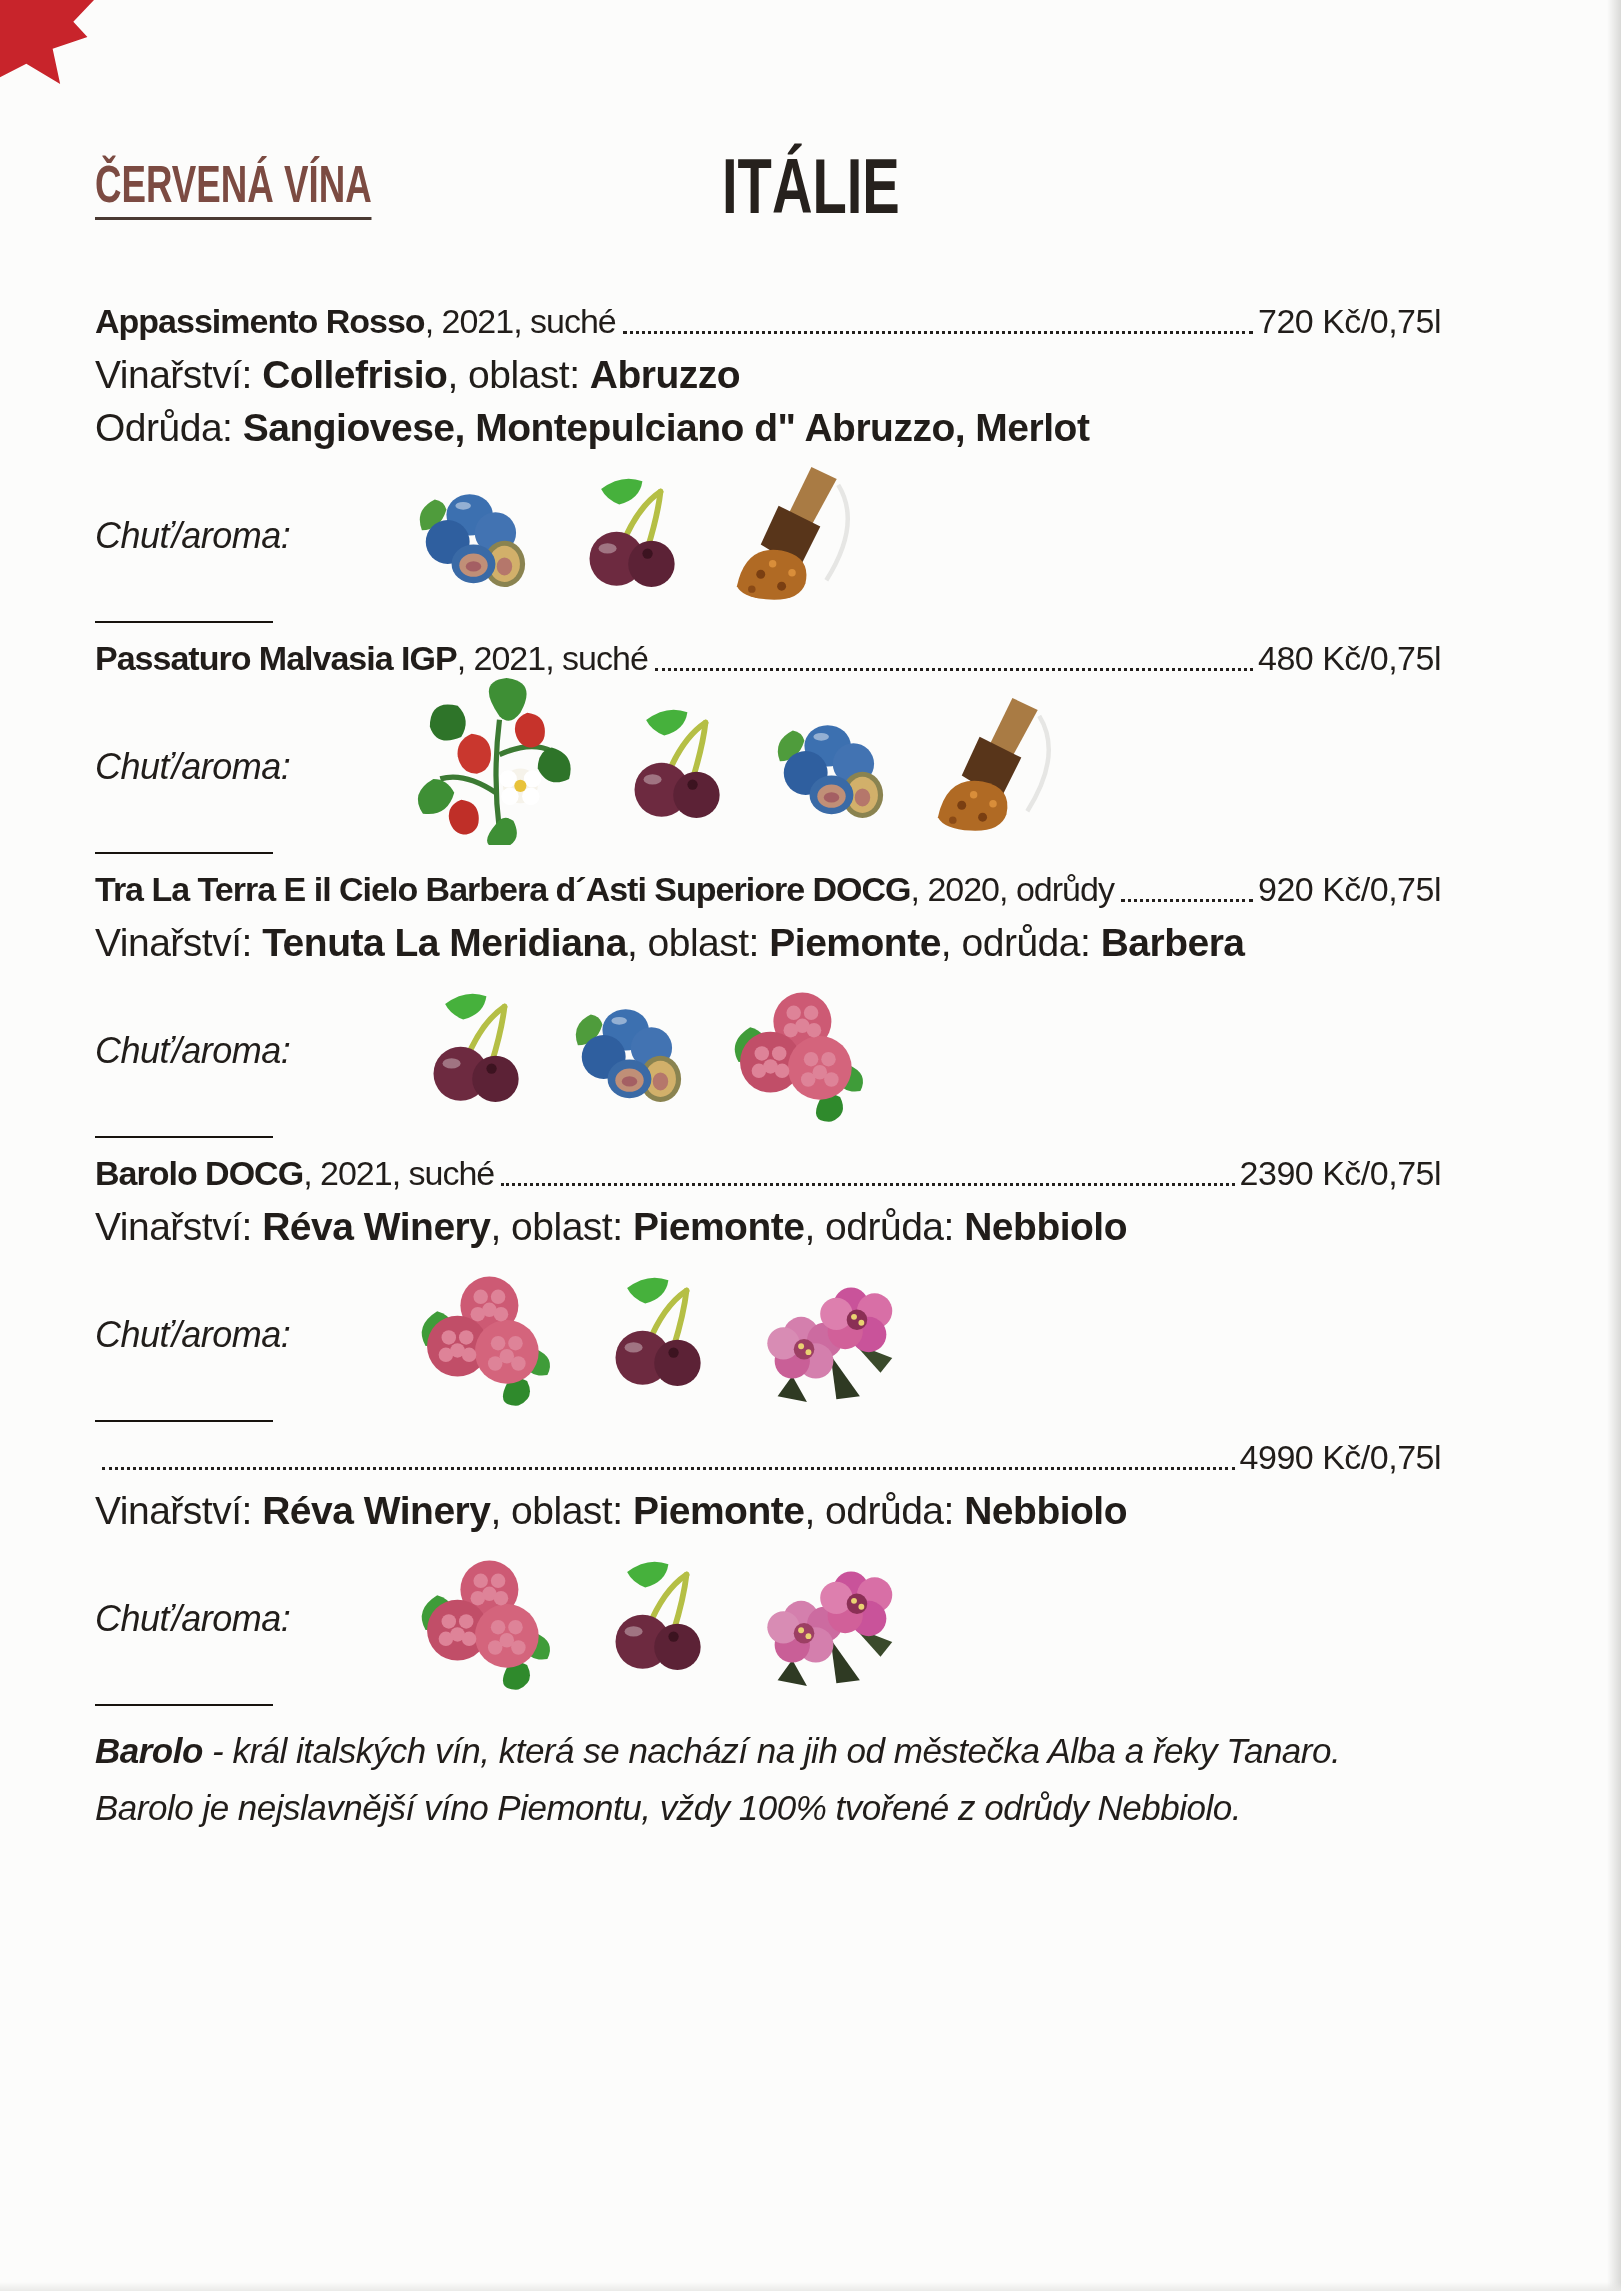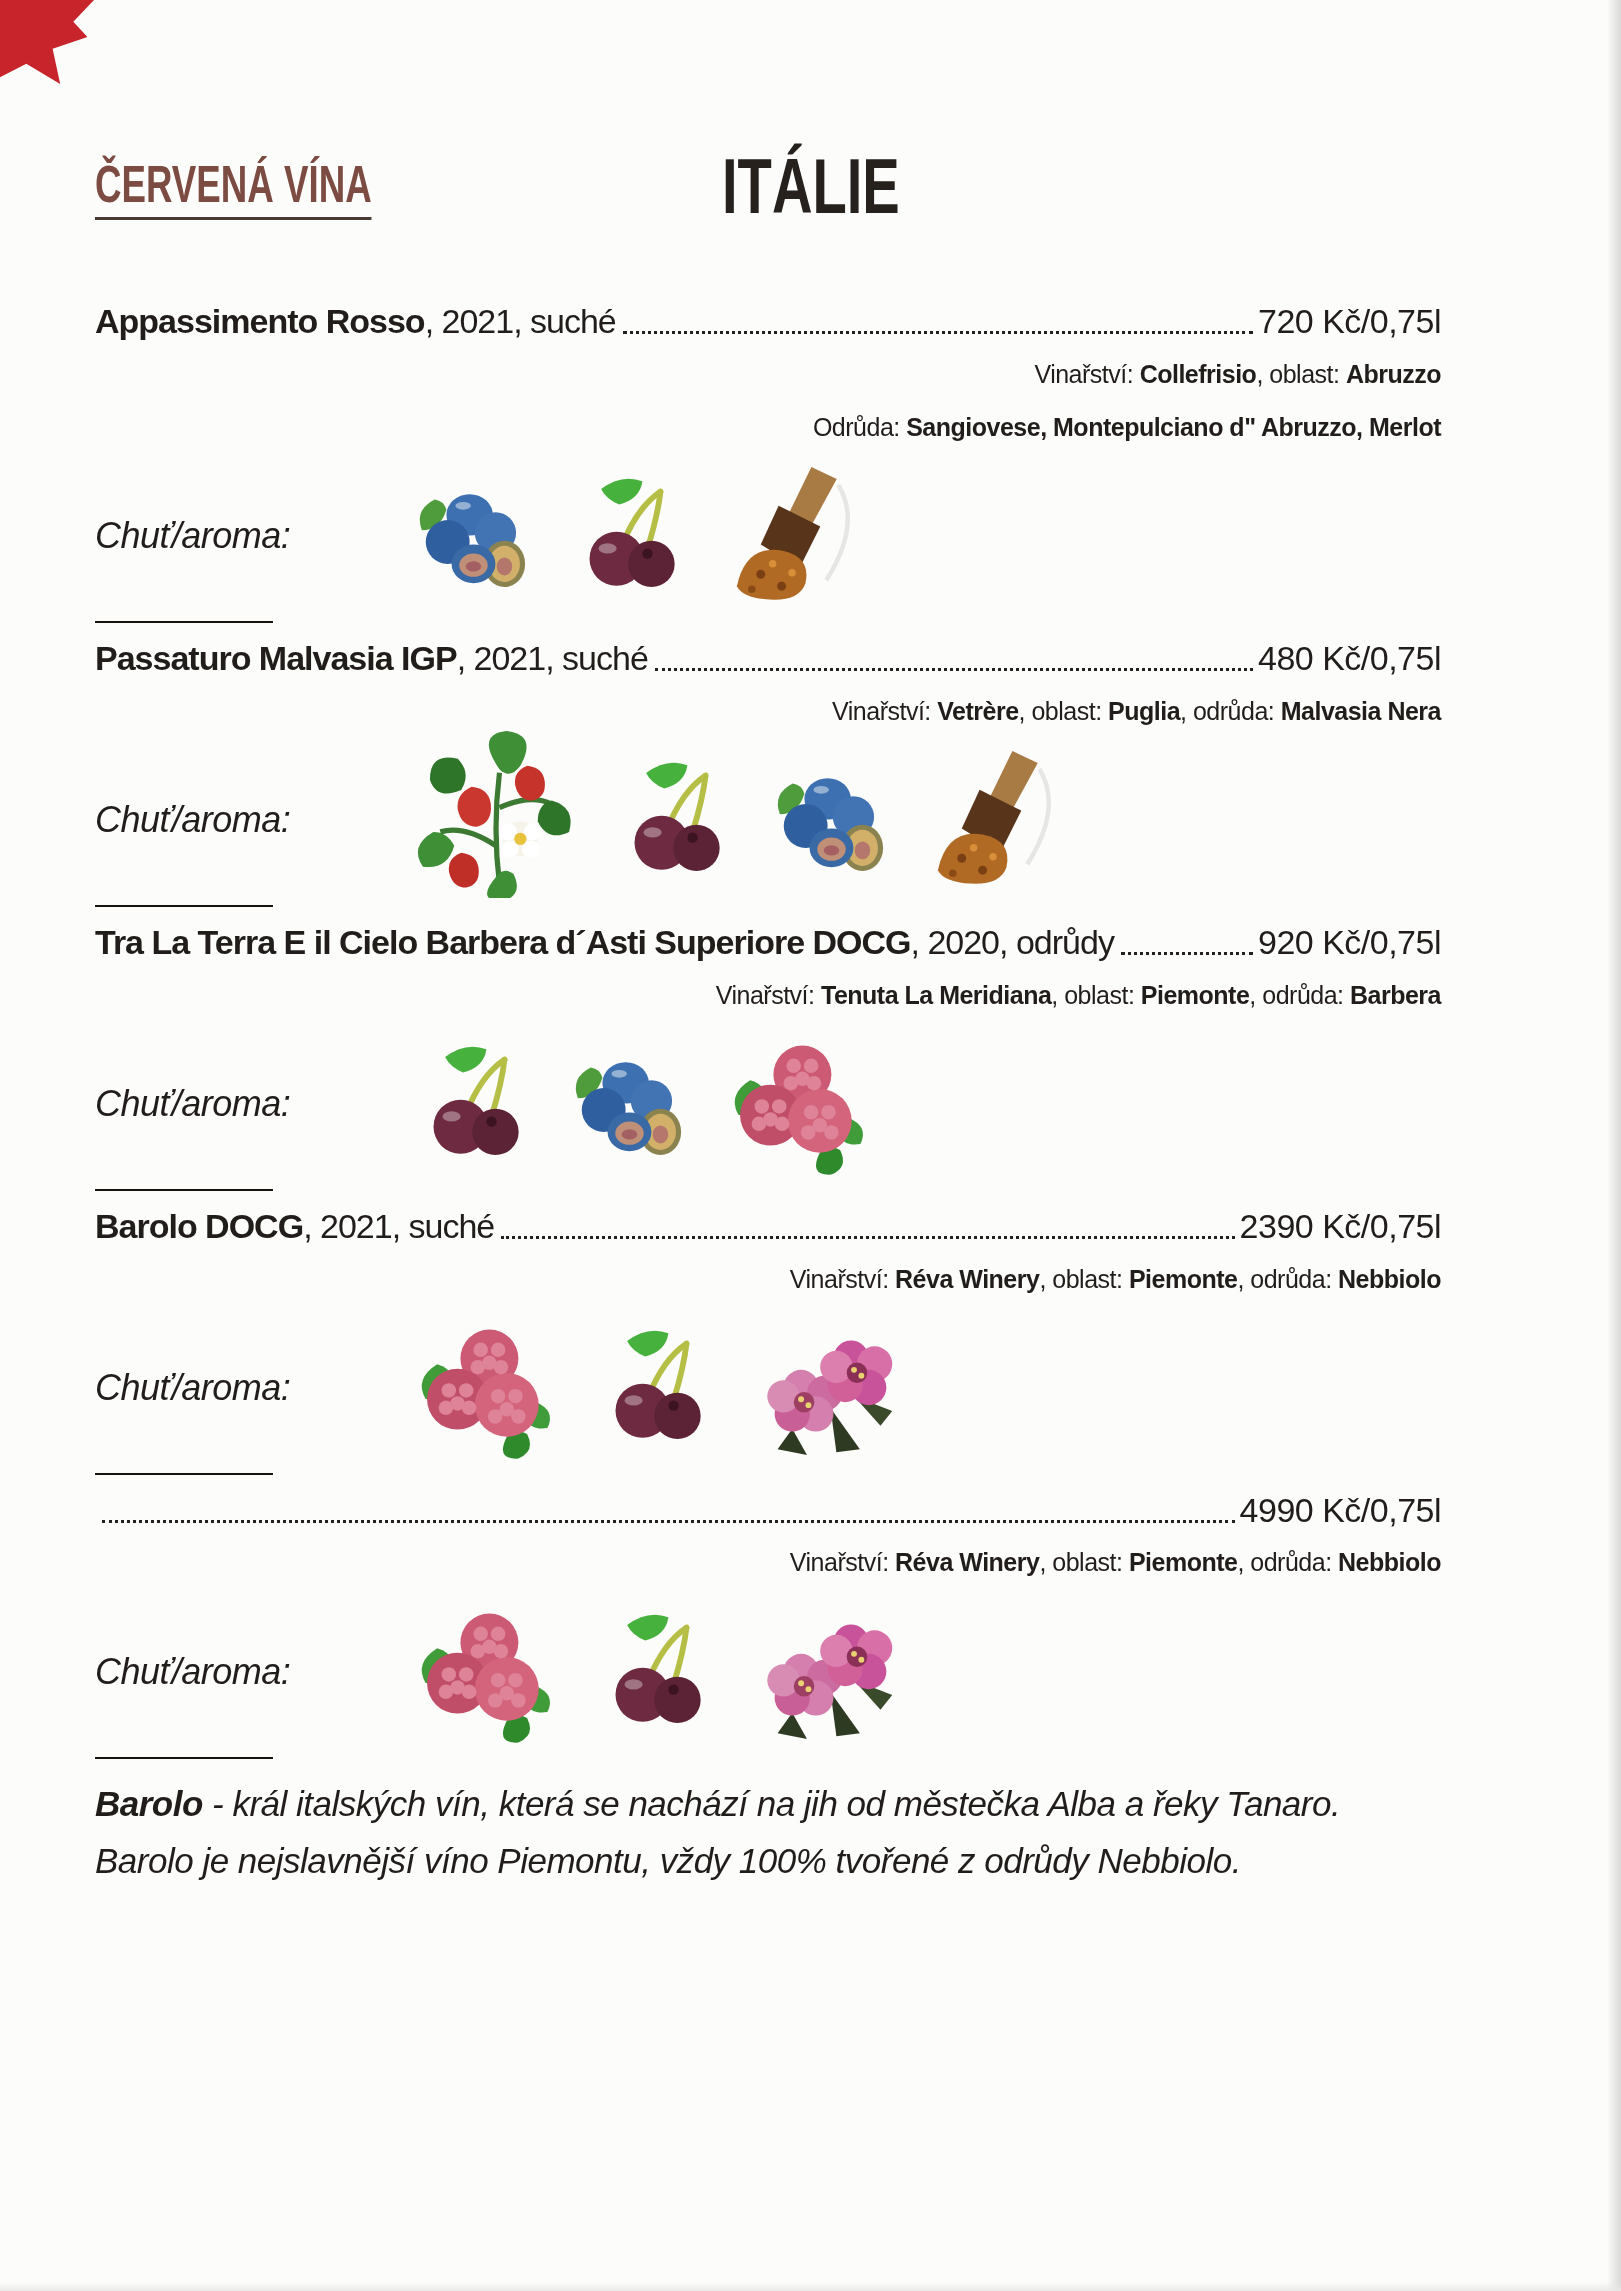--- a/index.html
+++ b/index.html
@@ -26,21 +26,21 @@
   .country-title{position:absolute;left:627px;top:-13.7px;display:inline-block;
     transform:scaleX(.72);transform-origin:left top;
     font-size:78px;font-weight:700;color:#26211d;white-space:nowrap;}
   
   .wine{margin-bottom:13.7px;}
   .title-row{display:flex;align-items:flex-end;white-space:nowrap;
     font-size:34px;line-height:43px;letter-spacing:-1px;}
   .wtitle b{font-weight:700;}
   .leader{flex:1;min-width:11.8px;border-bottom:3.9px dotted #24201d;margin:0 4.9px 8.8px 6.9px;}
   .price{font-size:34px;letter-spacing:-0.5px;}
-  .info{margin:9.8px 0 0;font-size:25px;line-height:43px;letter-spacing:-0.5px;text-align:right;}
+  .info{margin:9.8px 0 0;font-size:39px;line-height:43px;letter-spacing:-0.5px;}
   .info b{font-weight:700;}
   .aroma-row{display:flex;align-items:center;margin-top:13.7px;height:147px;font-style:italic;}
   .aroma-label{font-size:36px;width:206px;flex:none;letter-spacing:-0.5px;}
   .aroma-icons{display:flex;align-items:center;gap:27.4px;margin-left:108px;}
   .aroma{display:inline-block;width:129px;height:129px;flex:none;}
   .aroma svg{width:100%;height:100%;display:block;}
   .aroma.strawberry{width:174px;height:174px;margin-top:-17.6px;}
   .aroma.spice{width:149px;height:149px;}
   .aroma.rose{width:165px;height:147px;}
   .aroma.raspberry{width:155px;height:145px;}
@@ -114,21 +114,20 @@
     </div>
     <div class="rule"></div>
   </section>
 
   <section class="wine">
     <div class="title-row">
       <span class="wtitle"><b>Passaturo Malvasia IGP</b><span>, 2021, suché </span></span>
       <span class="leader"></span>
       <span class="price">480 Kč/0,75l</span>
     </div>
-    <p class="info"><span>Vinařství: </span><b>Vetrère</b><span>, oblast: </span><b>Puglia</b><span>, odrůda: </span><b>Malvasia Nera</b></p>
     <div class="aroma-row">
       <span class="aroma-label">Chuť/aroma:</span>
       <div class="aroma-icons">
           <span class="aroma strawberry">
   <svg viewBox="0 0 100 100" xmlns="http://www.w3.org/2000/svg">
     <path d="M52 92 Q48 60 52 28" stroke="#3c7a33" stroke-width="3" fill="none"></path>
     <path d="M50 70 Q32 58 18 62" stroke="#3c7a33" stroke-width="3" fill="none"></path>
     <path d="M52 48 Q70 40 82 46" stroke="#3c7a33" stroke-width="3" fill="none"></path>
     <path d="M52 26 Q38 6 56 4 Q74 6 64 24 Q58 32 52 26Z" fill="#3e8f35"></path>
     <path d="M28 20 Q12 16 12 32 Q16 44 30 38 Q36 28 28 20Z" fill="#2e7429"></path>

